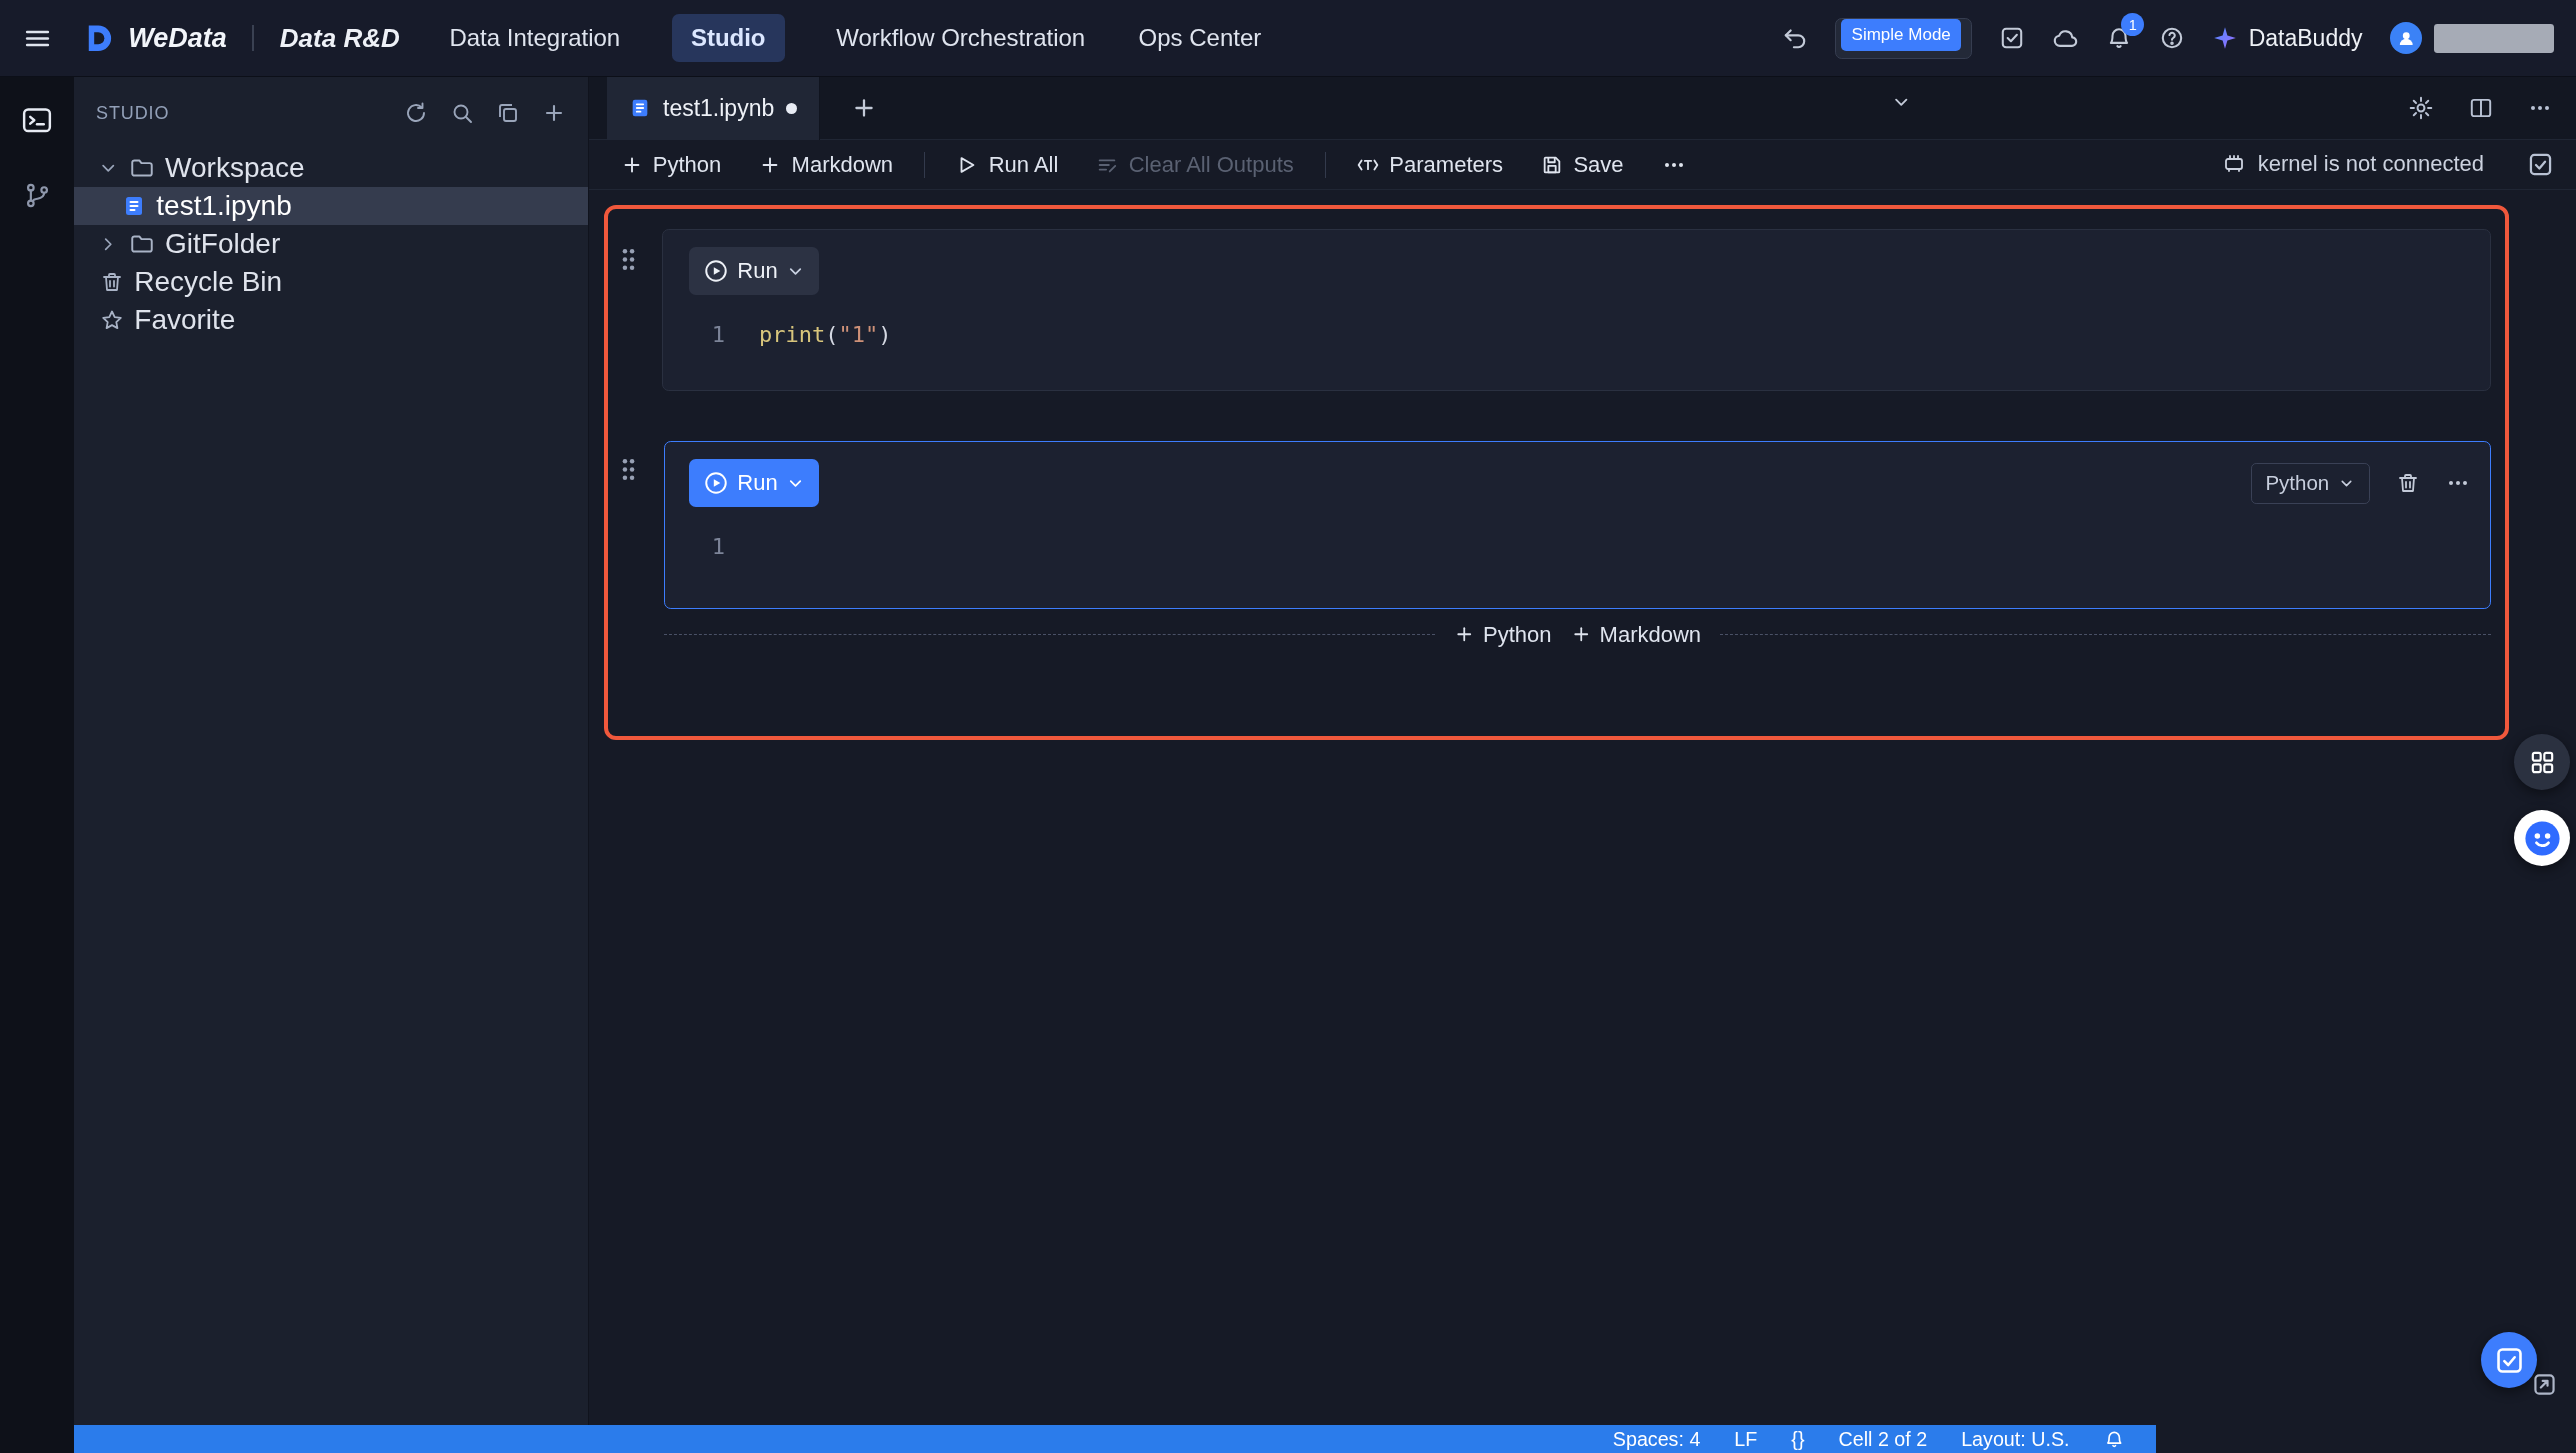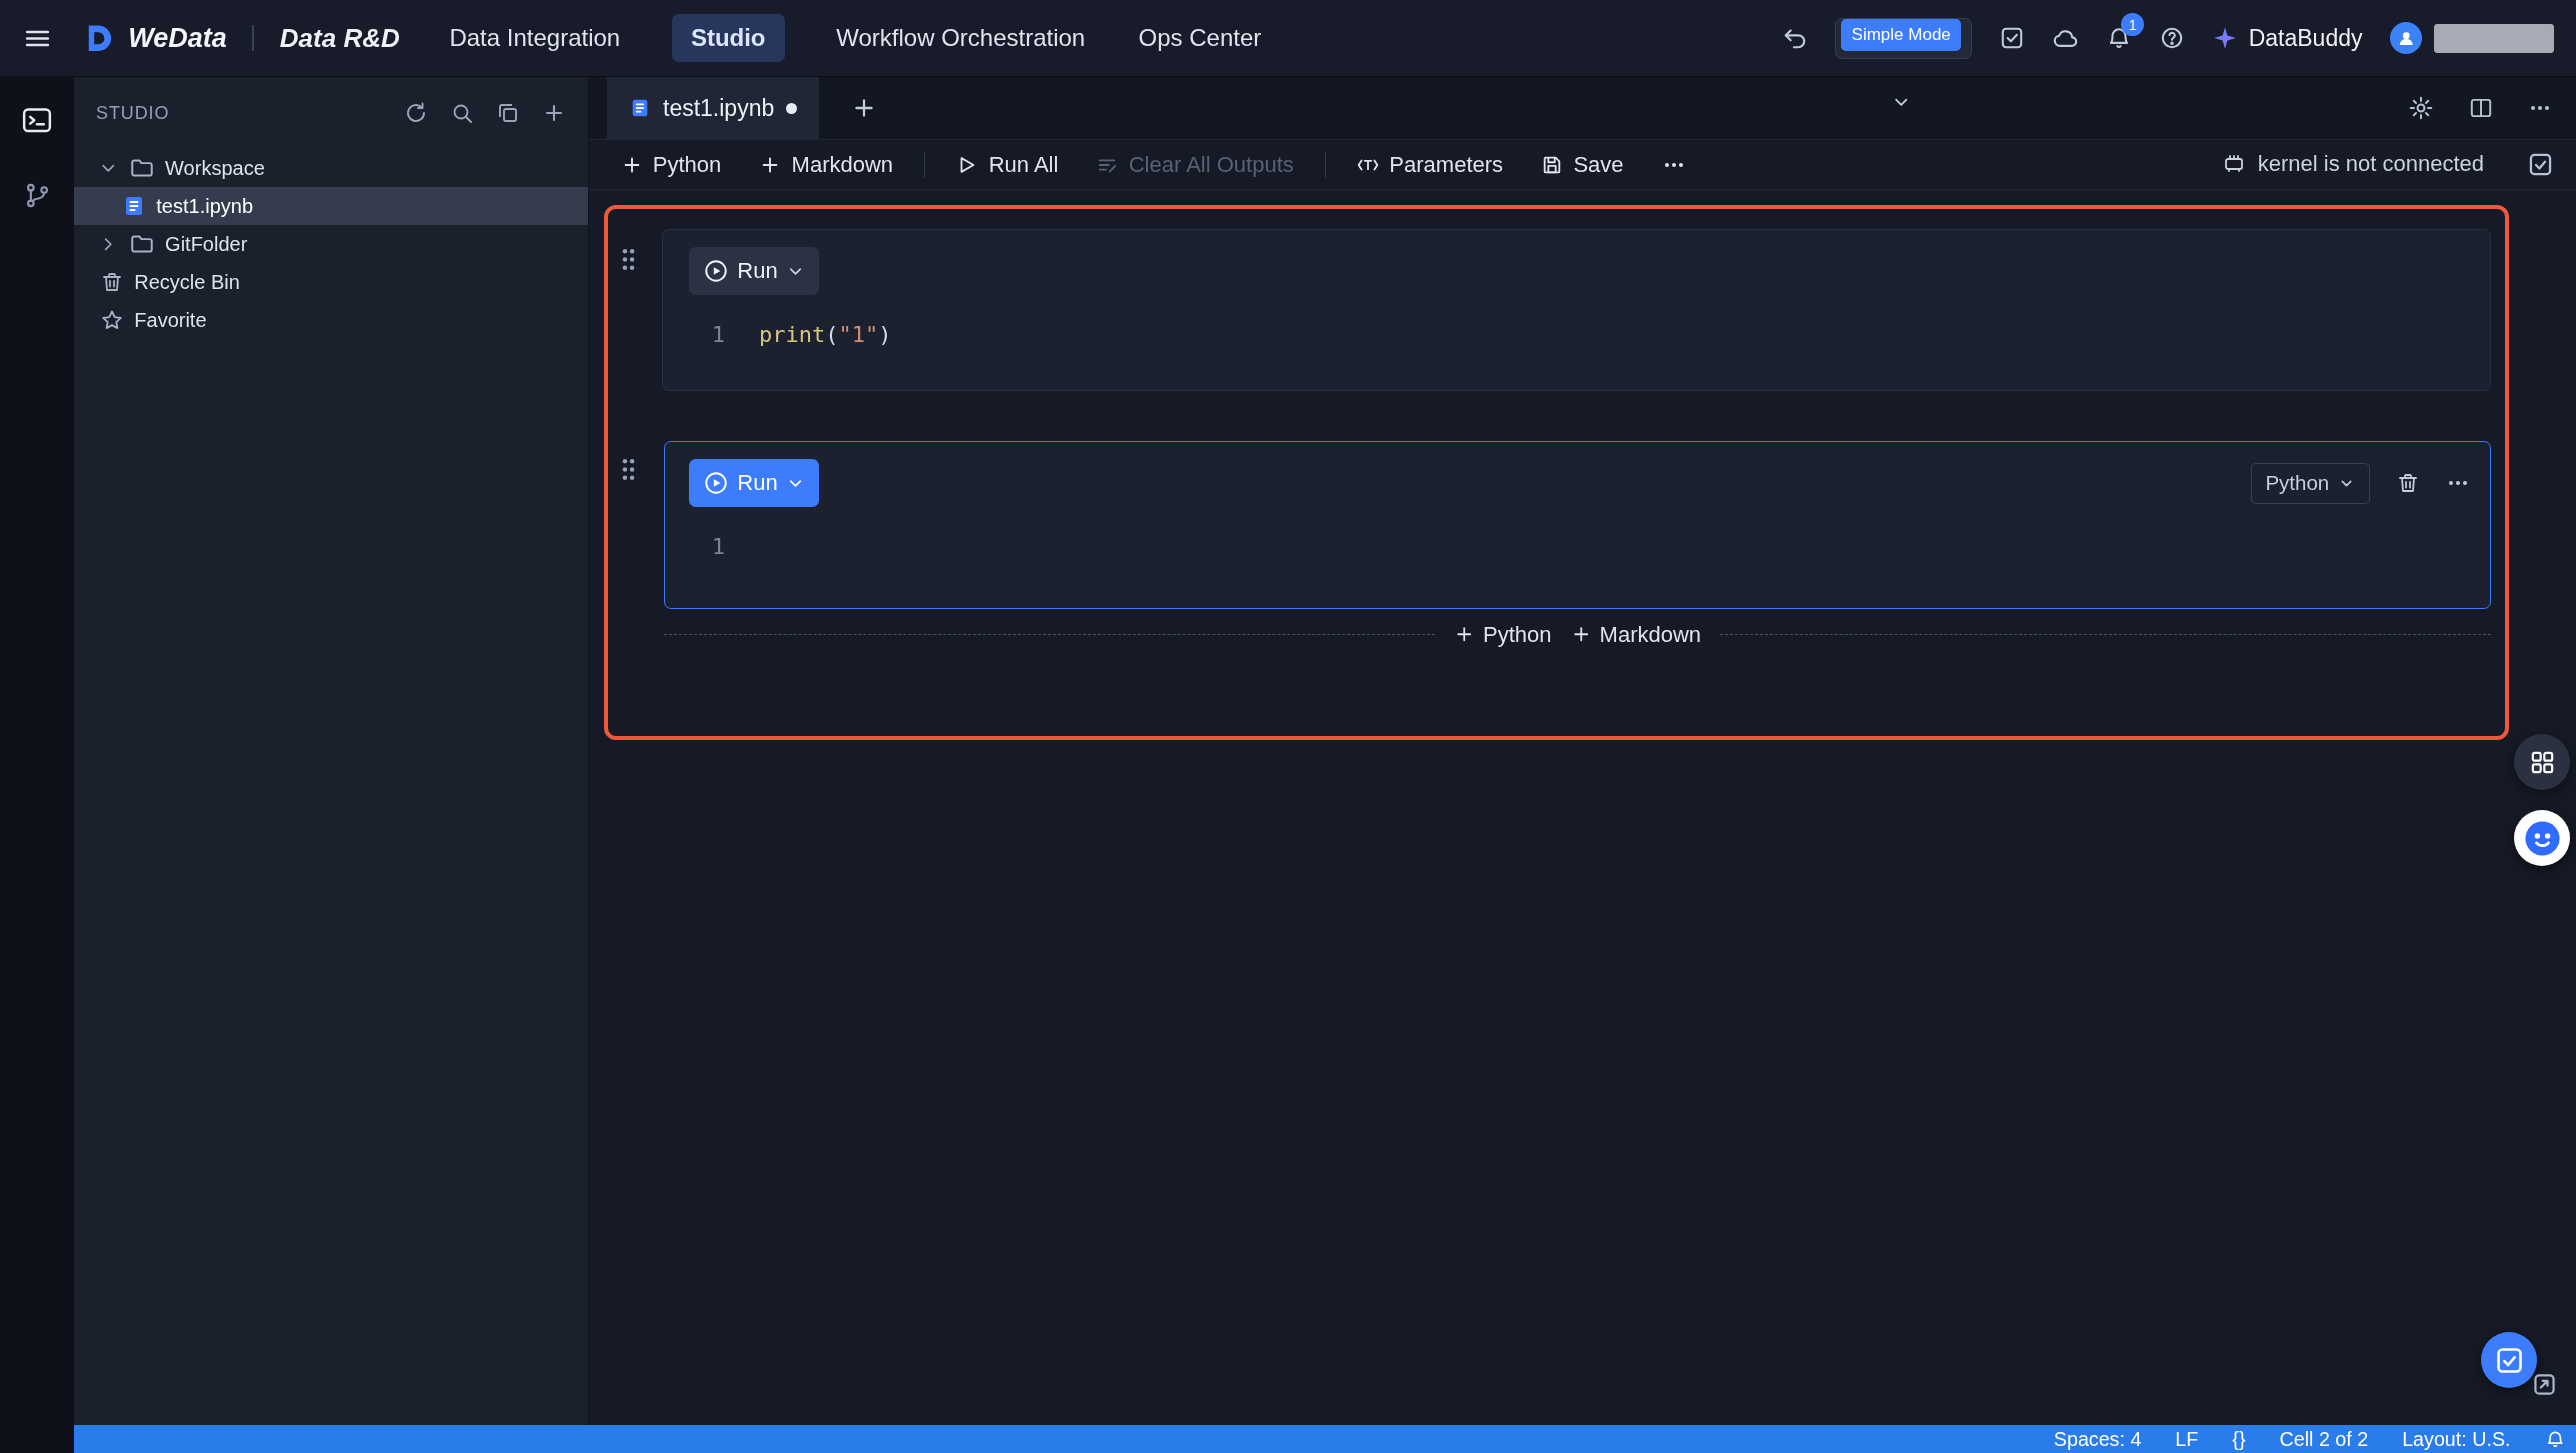--- a/index.html
+++ b/index.html
@@ -73,21 +73,21 @@
 
   
   .sidebar{
     position:absolute;left:74px;top:77px;width:515px;height:1348px;
     background:var(--sidebar);border-right:0.9px solid #10131d;z-index:4;
   }
   .sidebar-header{height:72px;display:flex;align-items:center;padding:0 22px;}
   .sidebar-title{font-size:18px;letter-spacing:0.9px;color:#93a0b8;}
   .sidebar-actions{margin-left:auto;display:flex;align-items:center;gap:22px;color:#9aa5ba;}
   .tree{display:flex;flex-direction:column;}
-  .tree-row{height:38px;display:flex;align-items:center;gap:10.3px;font-size:20px;color:#dfe3ec;padding-left:24px;}
+  .tree-row{height:38px;display:flex;align-items:center;gap:10.3px;font-size:28px;color:#dfe3ec;padding-left:24px;}
   .tree-row .chev{color:#9aa5ba;}
   .tree-row .f-icon{color:#a9b3c6;}
   .tree-row.selected{background:#353c4e;color:#ffffff;padding-left:48px;}
   .tree-row.plain{padding-left:26px;}
 
   
   .main{position:absolute;left:588px;top:77px;width:1988px;height:1348px;background:var(--bg);}
   .tabbar{height:63px;background:#131722;display:flex;align-items:center;border-bottom:0.9px solid #202634;}
   .tab{
     height:63px;display:flex;align-items:center;gap:12px;padding:0 22px;margin-left:19px;
@@ -153,22 +153,22 @@
 
   
   .float-btn{position:absolute;border-radius:50%;display:flex;align-items:center;justify-content:center;z-index:8;}
   .apps-fab{left:2514px;top:734px;width:56px;height:56px;background:#2b3140;box-shadow:0 3.4px 12px rgba(0,0,0,.45);}
   .buddy-fab{left:2514px;top:810px;width:56px;height:56px;background:#ffffff;box-shadow:0 3.4px 12px rgba(0,0,0,.45);}
   .assist-fab{left:2481px;top:1332px;width:56px;height:56px;background:var(--accent);box-shadow:0 3.4px 12px rgba(0,0,0,.45);}
   .corner-widget{position:absolute;left:2530px;top:1370px;z-index:9;color:#aeb6c8;}
 
   
   .statusbar{
-    position:absolute;left:74px;top:1425px;width:2502px;height:29px;background:var(--statusbar-bg);
-    display:flex;align-items:center;justify-content:flex-end;gap:34px;padding-right:11px;
+    position:absolute;left:74px;top:1425px;width:2082px;height:29px;background:var(--statusbar-bg);
+    display:flex;align-items:center;justify-content:flex-end;gap:34px;padding-right:32px;
     font-size:19.7px;color:#ffffff;z-index:7;
   }
   .status-item{white-space:nowrap;}
 </style>
 </head>
 <body>
 
 <header class="topbar">
   <button class="hamburger">
     <svg viewBox="0 0 24 24" width="31" height="31" fill="none" stroke="currentColor" stroke-width="2" stroke-linecap="round">

